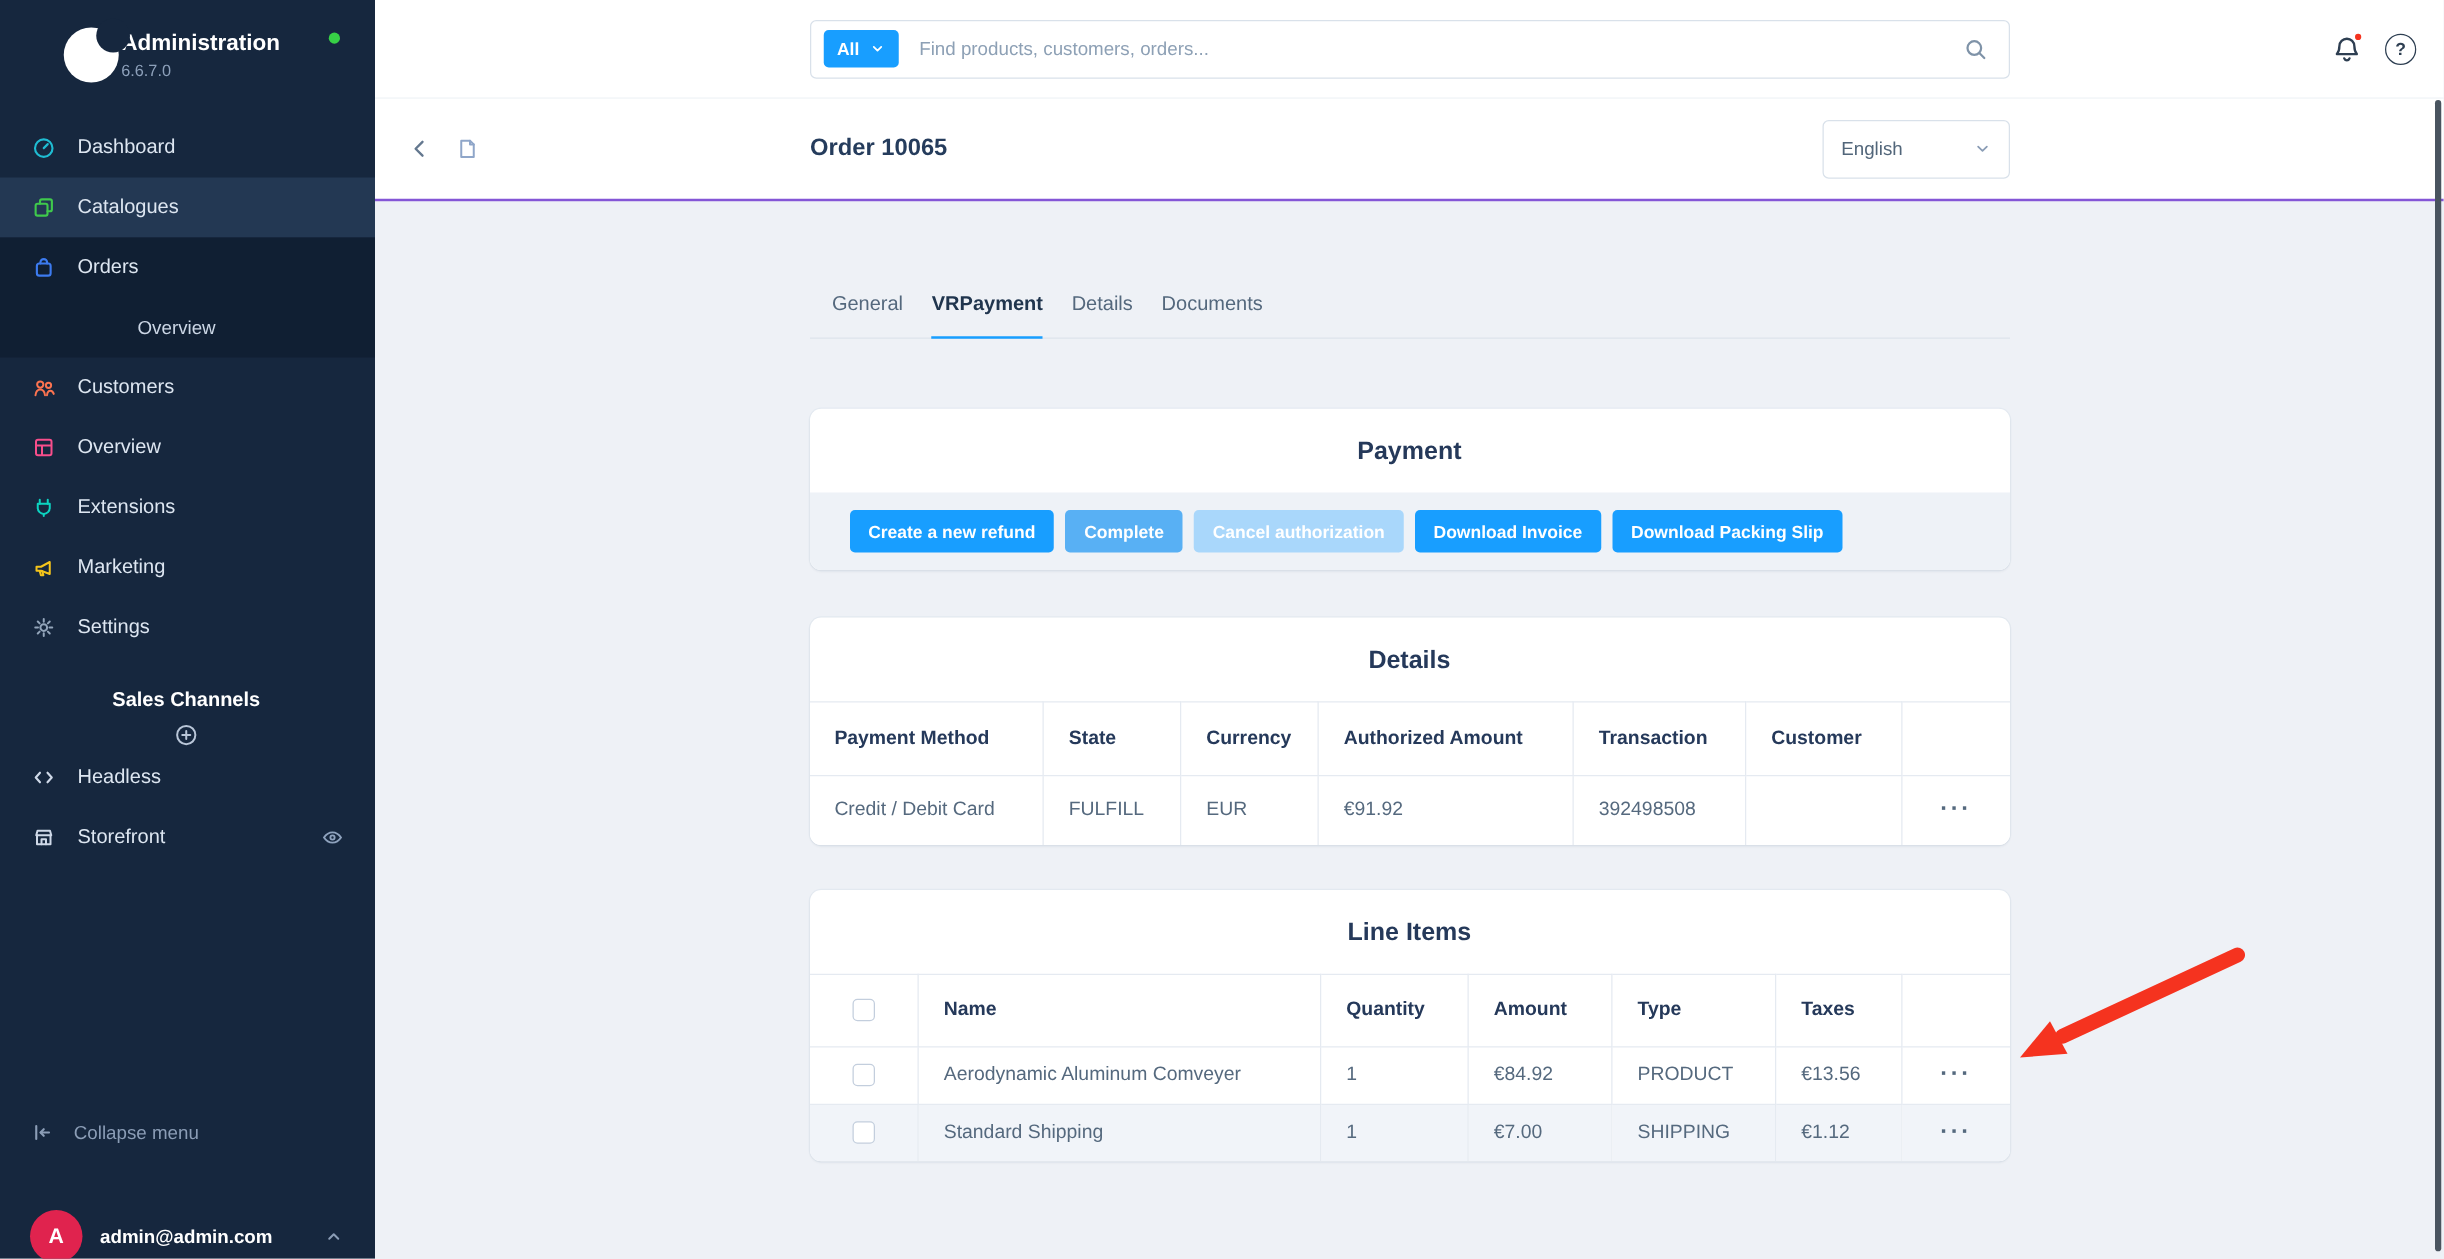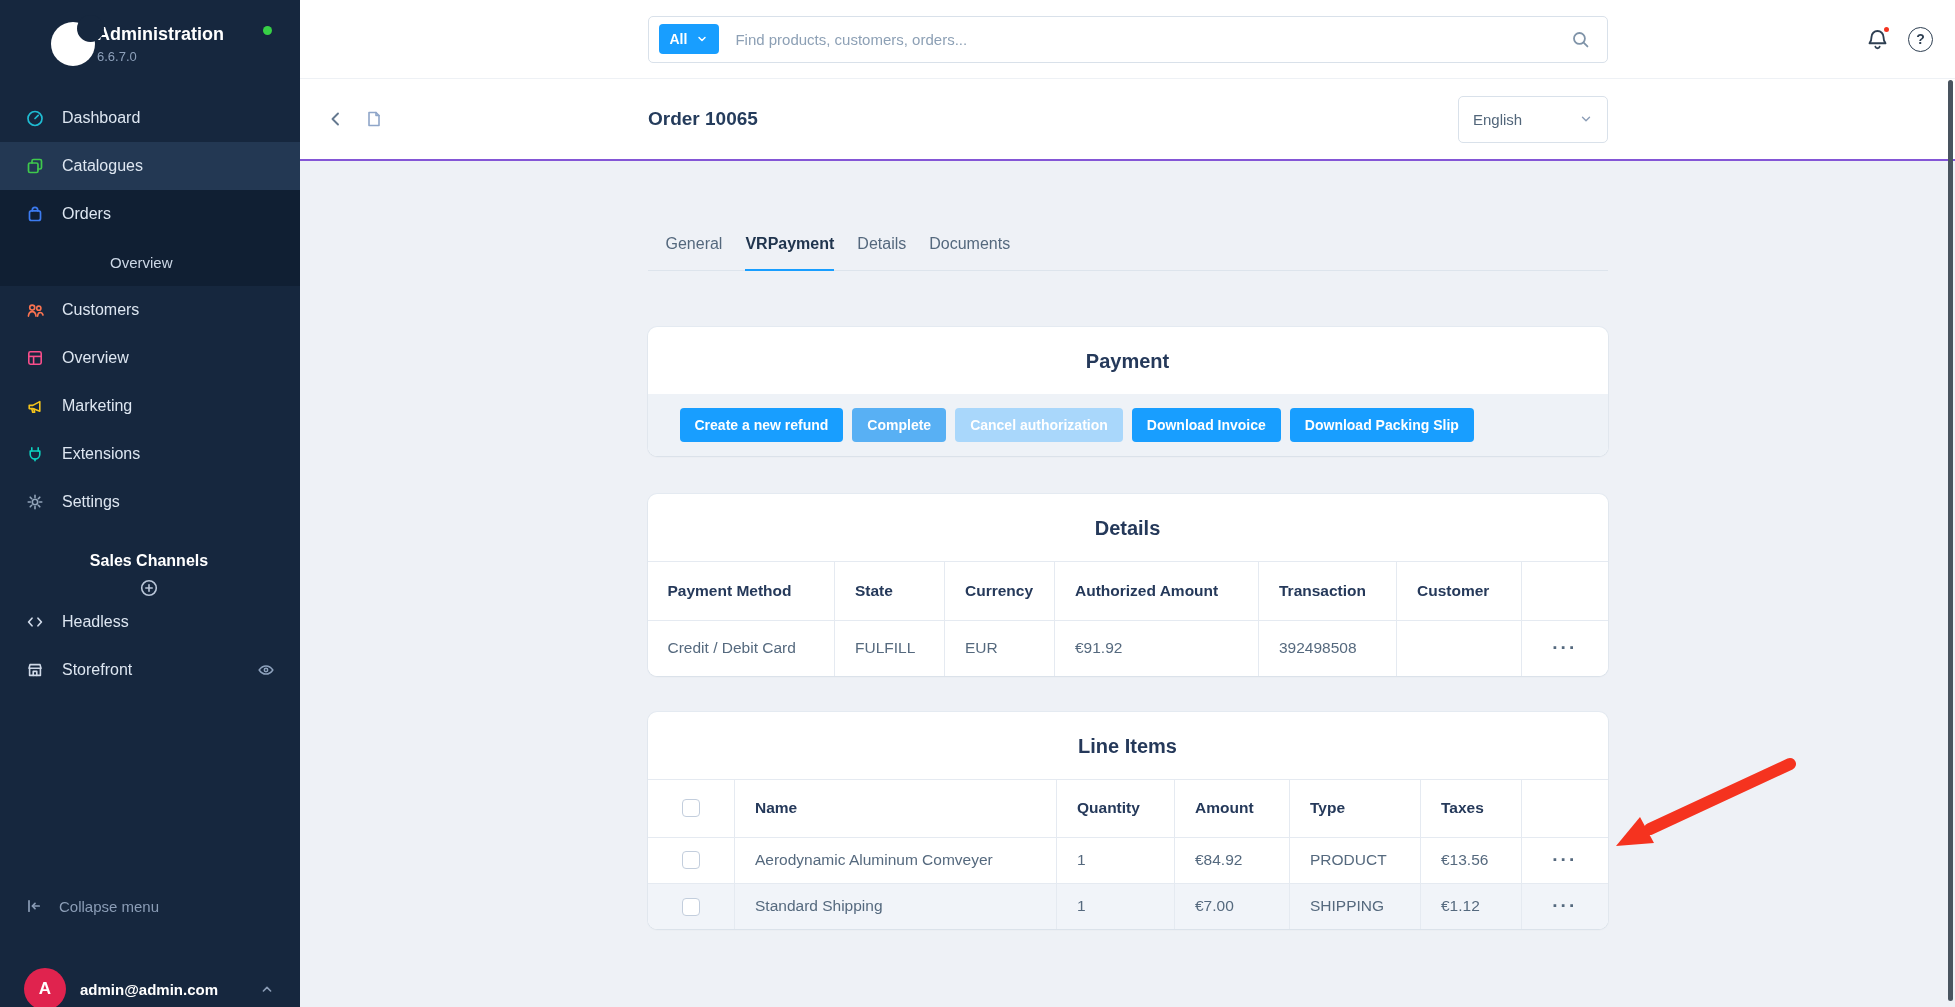--- a/index.html
+++ b/index.html
@@ -162,37 +162,37 @@
         <svg width="20" height="20" viewBox="0 0 20 20" fill="none" stroke="#f84e8b" stroke-width="1.6" stroke-linejoin="round">
             <rect x="3.8" y="3.8" width="12.4" height="12.4" rx="1.6"></rect>
             <path d="M3.8 8.4h12.4"></path>
             <path d="M8.6 8.4v7.8"></path>
           </svg>
       </span>
       <span>Overview</span>
     </div>
     <div class="nav-item">
       <span class="nicon">
-        <svg width="20" height="20" viewBox="0 0 20 20" fill="none" stroke="#f4c41b" stroke-width="1.6" stroke-linejoin="round" stroke-linecap="round">
-            <path d="M14.8 5.6v9.6l-7-2.6H4.2V9.4h3.6l7-3.8z"></path>
-            <path d="M6.8 12.8l.9 3.4h2l-.9-3.4"></path>
-          </svg>
-      </span>
-      <span>Marketing</span>
-    </div>
-    <div class="nav-item">
-      <span class="nicon">
         <svg width="20" height="20" viewBox="0 0 20 20" fill="none" stroke="#0cd3c0" stroke-width="1.6" stroke-linecap="round" stroke-linejoin="round">
             <path d="M6.8 3.8v3.2"></path>
             <path d="M13.2 3.8v3.2"></path>
             <path d="M5.2 7h9.6v3.3a4.8 4.8 0 0 1-9.6 0z"></path>
             <path d="M10 15.1v1.6"></path>
           </svg>
       </span>
       <span>Extensions</span>
+    </div>
+    <div class="nav-item">
+      <span class="nicon">
+        <svg width="20" height="20" viewBox="0 0 20 20" fill="none" stroke="#f4c41b" stroke-width="1.6" stroke-linejoin="round" stroke-linecap="round">
+            <path d="M14.8 5.6v9.6l-7-2.6H4.2V9.4h3.6l7-3.8z"></path>
+            <path d="M6.8 12.8l.9 3.4h2l-.9-3.4"></path>
+          </svg>
+      </span>
+      <span>Marketing</span>
     </div>
     <div class="nav-item">
       <span class="nicon">
         <svg width="20" height="20" viewBox="0 0 20 20" fill="none" stroke="#93a5ba" stroke-width="1.6" stroke-linecap="round">
             <circle cx="10" cy="10" r="2.7"></circle>
             <path d="M10 3.2v2.2M10 14.6v2.2M3.2 10h2.2M14.6 10h2.2M5.2 5.2l1.5 1.5M13.3 13.3l1.5 1.5M14.8 5.2l-1.5 1.5M6.7 13.3l-1.5 1.5"></path>
           </svg>
       </span>
       <span>Settings</span>
     </div>

